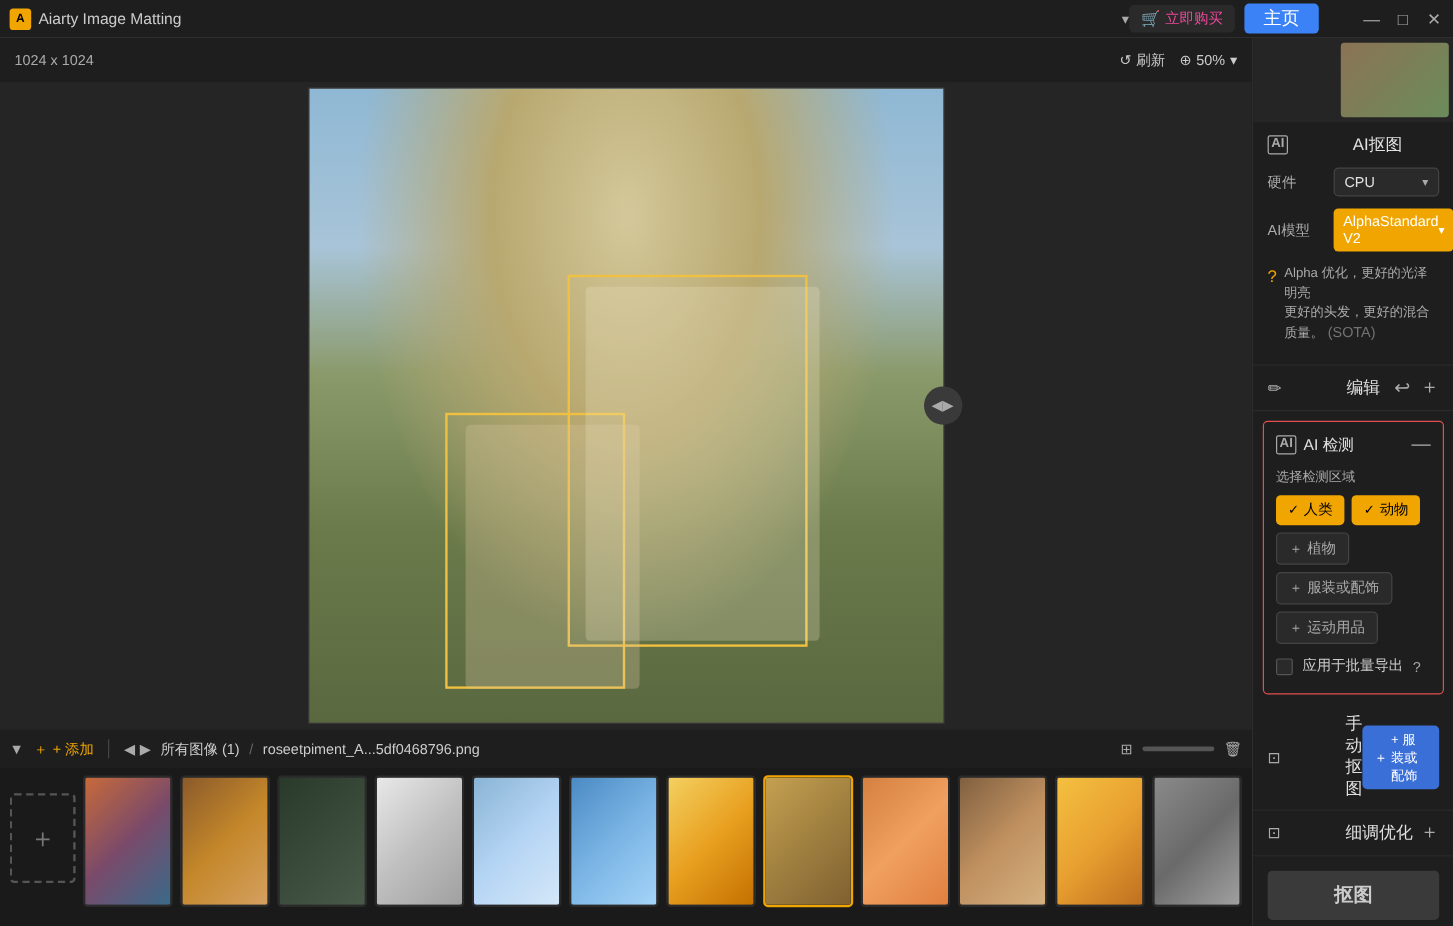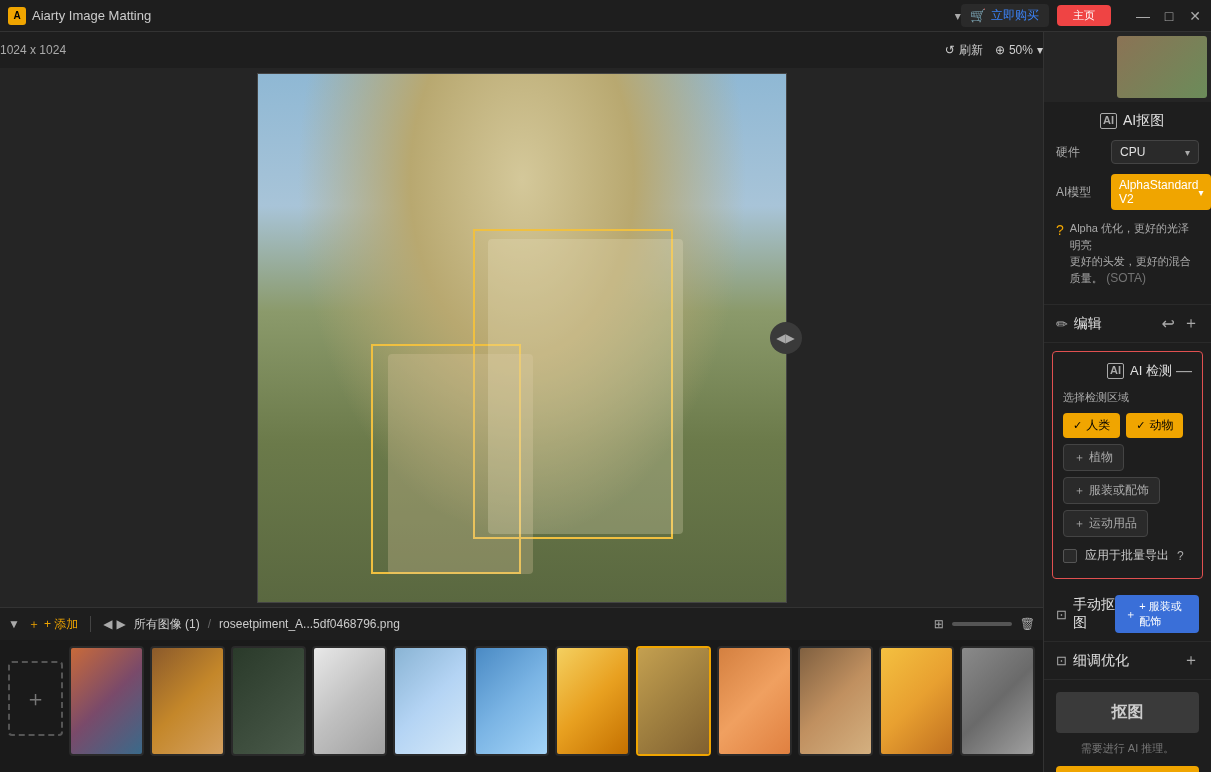--- a/index.html
+++ b/index.html
@@ -33,28 +33,28 @@
     .title-bar-text {
       font-size: 13px;
       color: #ccc;
       flex: 1;
     }
     .title-bar-dropdown {
       color: #aaa;
       margin-left: 4px;
     }
     .title-bar-home-btn {
-      background: #ef4444;
+      background: #3b82f6;
       color: #fff;
       border: none;
       border-radius: 4px;
       padding: 3px 16px;
-      font-size: 11px;
-      cursor: pointer;
-      margin-right: 8px;
+      font-size: 15px;
+      cursor: pointer;
+      margin-right: 20px;
     }
     .win-controls {
       display: flex;
       gap: 10px;
       margin-left: 8px;
     }
     .win-btn {
       width: 16px; height: 16px;
       display: flex; align-items: center; justify-content: center;
       cursor: pointer;
@@ -73,21 +73,21 @@
       flex: 1;
       background: #1a1a1a;
       display: flex;
       flex-direction: column;
       position: relative;
     }
 
     .canvas-toolbar {
       display: flex;
       align-items: center;
-      padding: 6px 0;
+      padding: 6px 12px;
       background: #1e1e1e;
       height: 36px;
     }
     .canvas-size-label {
       font-size: 12px;
       color: #aaa;
     }
     .canvas-toolbar-right {
       margin-left: auto;
       display: flex;
@@ -281,20 +281,21 @@
     .section-header {
       display: flex;
       align-items: center;
       gap: 6px;
       margin-bottom: 10px;
     }
     .section-title {
       font-size: 14px;
       color: #e0e0e0;
       font-weight: 500;
+      margin-left: 48px;
     }
 
     .field-row {
       display: flex;
       align-items: center;
       margin-bottom: 10px;
     }
     .field-label {
       color: #aaa;
       font-size: 12px;
@@ -553,35 +554,34 @@
 
     
     .ai-text-icon {
       font-size: 11px;
       font-weight: bold;
       color: #aaa;
       border: 1px solid #aaa;
       border-radius: 2px;
       padding: 0px 2px;
       line-height: 1.2;
-      margin-left: 44px;
     }
   </style>
 </head>
 <body>
 
 <div class="title-bar">
   <div class="title-bar-logo">A</div>
   <span class="title-bar-text">Aiarty Image Matting</span>
   <span class="title-bar-dropdown">▾</span>
 
   <div style="margin-left: auto; display:flex; align-items:center; gap:8px;">
     <div style="display:flex; align-items:center; gap:4px; background:#2a2a2a; border-radius:4px; padding: 3px 10px; cursor:pointer;">
       <span style="color:#f0a500; font-size:13px;">🛒</span>
-      <span style="color:#3b82f6; font-size:12px;">立即购买</span>
+      <span style="color:#ec4899; font-size:12px;">立即购买</span>
     </div>
     <button class="title-bar-home-btn">主页</button>
     <div class="win-controls">
       <div class="win-btn">—</div>
       <div class="win-btn">□</div>
       <div class="win-btn">✕</div>
     </div>
   </div>
 </div>
 

